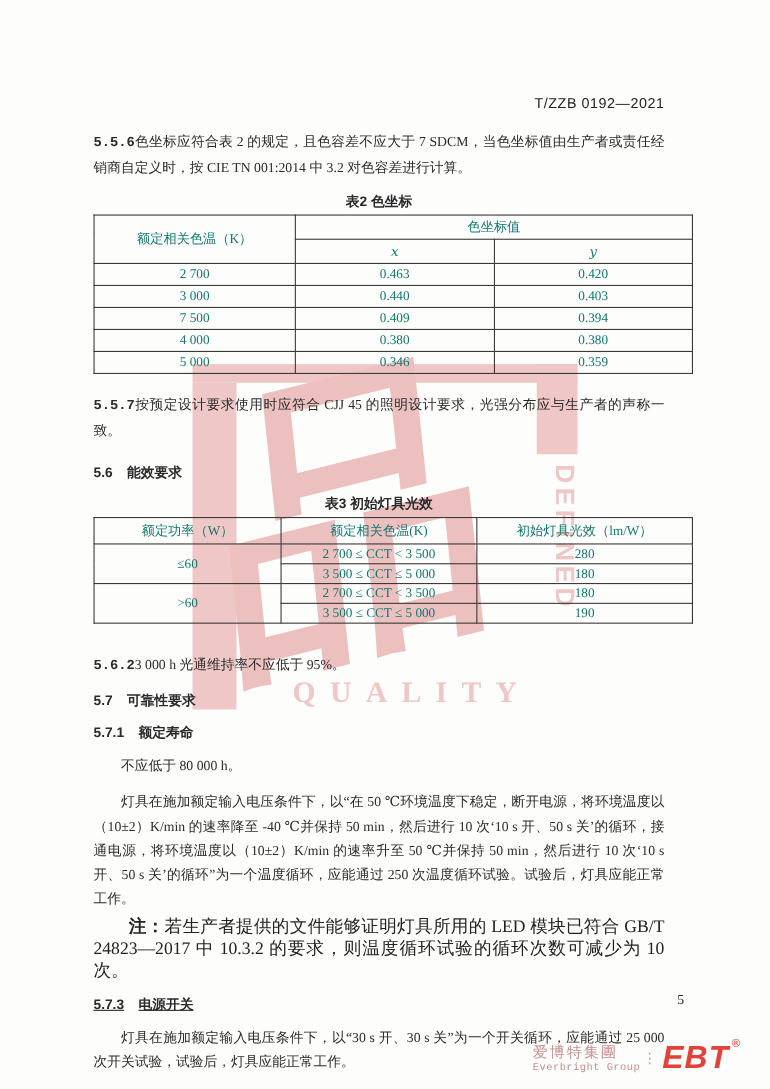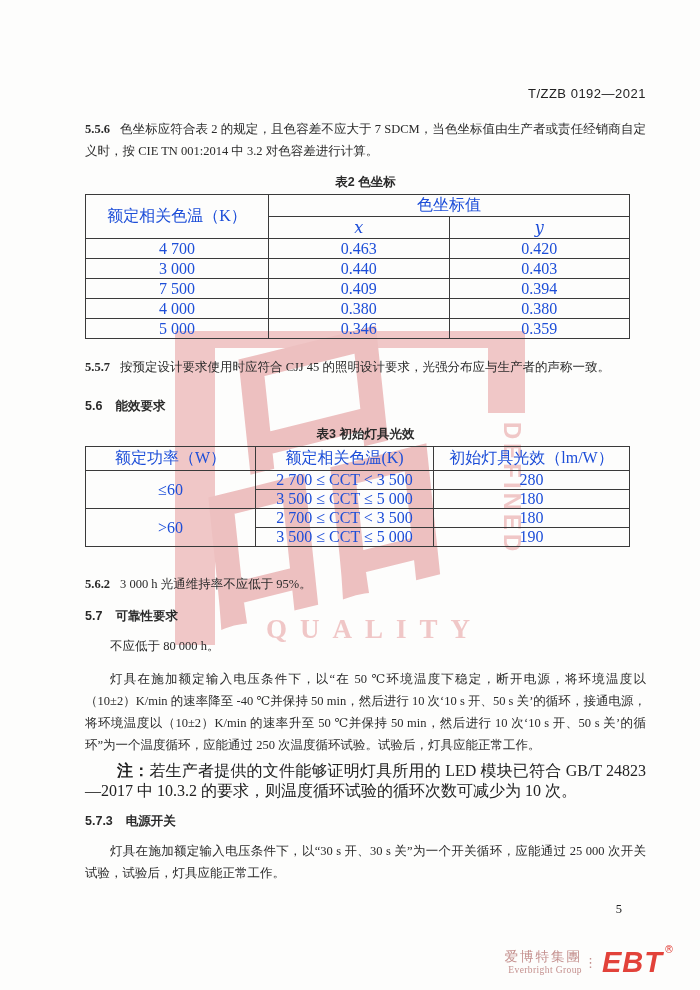--- a/index.html
+++ b/index.html
@@ -37,47 +37,47 @@
     writing-mode:vertical-rl;text-orientation:mixed;
     font-family:"Liberation Sans",sans-serif;font-weight:bold;
     font-size:24px;letter-spacing:4px;color:var(--wm);
   }
   .wm-quality{
     position:absolute;left:266px;top:614px;
     font-family:Liberation Serif, serif;font-weight:bold;
     font-size:27px;letter-spacing:13px;color:var(--wm);
   }
   
-  .content{position:relative;z-index:1;padding:86px 54px 0 85px;}
+  .content{position:relative;z-index:1;padding:86px 96px 0 85px;}
   .doc-header{
     text-align:right;font-family:"Liberation Sans",sans-serif;
     font-size:13px;letter-spacing:.5px;color:#222;height:15px;line-height:15px;
   }
   p{margin:0;}
   .clause{
     margin-top:17px;font-size:12.5px;line-height:22px;text-align:justify;
   }
   .cnum{
-    font-family:Liberation Serif, serif;font-weight:bold;margin-right:10px;
+    font-family:Liberation Mono, monospace;font-weight:bold;margin-right:0;
   }
   .heading{
     margin-top:13px;font-family:"Liberation Sans",sans-serif;font-weight:bold;
     font-size:12.5px;line-height:16px;
   }
   .heading .hnum{margin-right:13px;}
   .body-para{
     margin-top:11px;font-size:12.5px;line-height:22px;text-align:justify;text-indent:2em;
   }
   .tcap{
     margin-top:12px;text-align:center;font-family:"Liberation Sans",sans-serif;
     font-weight:bold;font-size:12.5px;line-height:16px;
   }
   table{
     width:545px;border-collapse:collapse;margin-top:4px;
-    font-size:16px;color:#1d4ed8;background:transparent;
+    font-size:12px;color:#0f766e;background:transparent;
   }
   th,td{
     border:1px solid var(--line);text-align:center;vertical-align:middle;
     font-weight:normal;padding:0 4px;background:transparent;
   }
   .t2 th{height:21px;}
   .t2 td{height:19px;}
   .t3 th{height:23px;}
   .t3 td{height:17px;}
   .t2{border:1.5px solid var(--line);}
@@ -86,37 +86,37 @@
   .t3 col.c1{width:170px;}
   .t3 col.c2{width:178px;}
   .ital{font-style:italic;font-family:"DejaVu Serif",serif;}
   .note{
     margin-top:5px;font-size:16px;line-height:20px;text-align:justify;text-indent:2em;color:#222;
   }
   .note-label{font-family:"Liberation Sans",sans-serif;font-weight:bold;}
   #h56,#h572{margin-top:20px;}
   #c562{margin-top:26px;}
   #c557{margin-top:17px;}
-  #h573{margin-top:12px;}
+  #h573{margin-top:12px;text-decoration:underline;}
   
   .page-number{
     position:absolute;z-index:1;top:902px;right:78px;
     font-size:12.5px;font-family:"Liberation Serif",serif;color:#222;
   }
   .brand{
     position:absolute;z-index:1;top:947px;right:26px;
     display:flex;align-items:center;
   }
-  .brand-text{display:flex;flex-direction:column;align-items:flex-end;}
+  .brand-text{display:flex;flex-direction:column;align-items:flex-start;}
   .brand-cn{
     font-family:"Liberation Sans",sans-serif;font-size:13.5px;letter-spacing:2px;
     color:var(--logo-rose);line-height:16px;
   }
   .brand-en{
-    font-family:Liberation Serif, serif;font-size:9.5px;letter-spacing:.4px;
+    font-family:Liberation Mono, monospace;font-size:9.5px;letter-spacing:.4px;
     color:var(--logo-rose);line-height:11px;
   }
   .brand-dots{
     color:var(--logo-rose);font-size:13px;line-height:13px;margin:0 5px 0 2px;
     font-family:"DejaVu Sans",sans-serif;
   }
   .brand-abbr{
     font-family:"Liberation Sans",sans-serif;font-weight:bold;font-style:italic;
     font-size:29px;line-height:30px;color:var(--logo-red);letter-spacing:1px;
   }
@@ -158,21 +158,21 @@
       <tbody>
           <tr>
         <th rowspan="2">额定相关色温（K）</th>
         <th colspan="2">色坐标值</th>
       </tr>
       <tr>
         <th class="ital">x</th>
         <th class="ital">y</th>
       </tr>
       <tr>
-        <td>4 700</td>
+        <td>2 700</td>
         <td>0.463</td>
         <td>0.420</td>
       </tr>
       <tr>
         <td>3 000</td>
         <td>0.440</td>
         <td>0.403</td>
       </tr>
       <tr>
         <td>7 500</td>
@@ -237,20 +237,23 @@
       </table>
 
     <p class="clause" id="c562">
       <span class="cnum">5.6.2</span><span>3 000 h 光通维持率不应低于 95%。</span>
     </p>
 
     <p class="heading" id="h57">
       <span class="hnum">5.7</span><span>可靠性要求</span>
     </p>
 
+    <p class="heading" id="h571">
+      <span class="hnum">5.7.1</span><span>额定寿命</span>
+    </p>
 
     <p class="body-para" id="p571">不应低于 80 000 h。</p>
 
 
     <p class="body-para" id="p572">灯具在施加额定输入电压条件下，以“在 50 ℃环境温度下稳定，断开电源，将环境温度以（10±2）K/min 的速率降至 -40 ℃并保持 50 min，然后进行 10 次‘10 s 开、50 s 关’的循环，接通电源，将环境温度以（10±2）K/min 的速率升至 50 ℃并保持 50 min，然后进行 10 次‘10 s 开、50 s 关’的循环”为一个温度循环，应能通过 250 次温度循环试验。试验后，灯具应能正常工作。</p>
 
     <p class="note">
       <span class="note-label">注：</span><span>若生产者提供的文件能够证明灯具所用的 LED 模块已符合 GB/T 24823—2017 中 10.3.2 的要求，则温度循环试验的循环次数可减少为 10 次。</span>
     </p>
 

